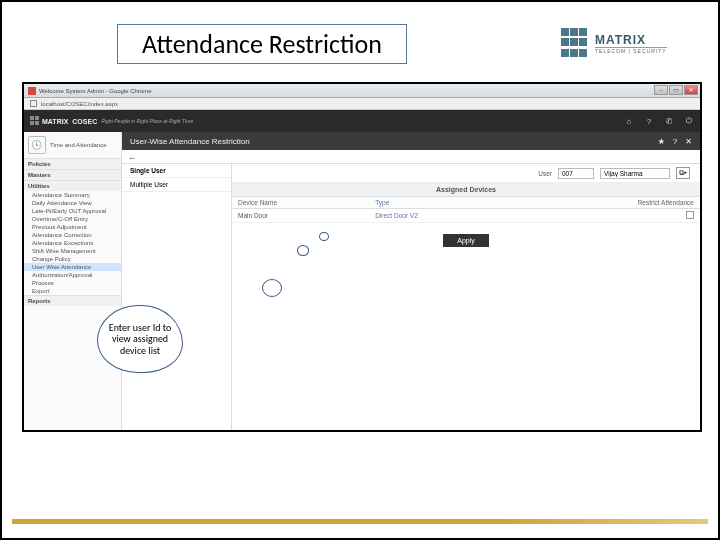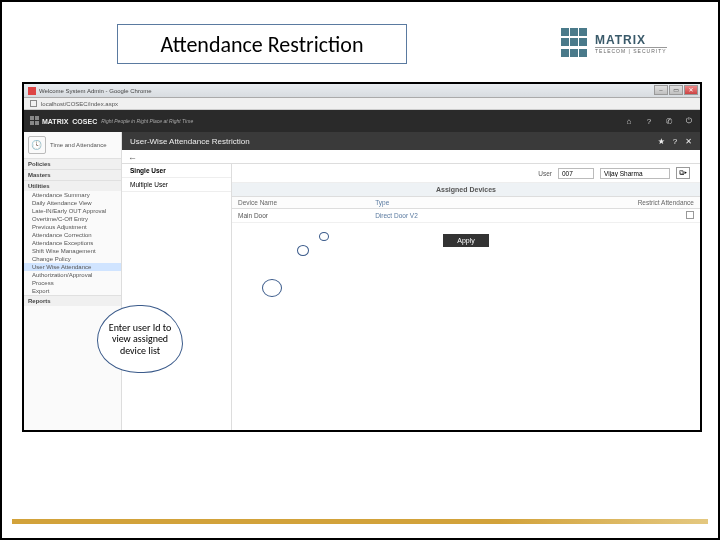--- a/index.html
+++ b/index.html
@@ -1,20 +1,20 @@
 <!DOCTYPE html>
 <html><head>
 <meta charset="utf-8">
 <style>
   * { box-sizing: border-box; margin: 0; padding: 0; }
   body { font-family: Arial, sans-serif; background: #fff; width: 720px; height: 540px; position: relative; overflow: hidden; }
 
   .slide { width: 720px; height: 540px; position: relative; border: 2px solid #000; }
 
-  .title-box { position: absolute; top: 22px; left: 115px; width: 290px; height: 40px; border: 1px solid #5a7aa0; background: #fff; display: flex; align-items: center; justify-content: center; font-size: 22px; font-family: 'Calibri', sans-serif; }
+  .title-box { position: absolute; top: 22px; left: 115px; width: 290px; height: 40px; border: 1px solid #5a7aa0; background: #fff; display: flex; align-items: center; justify-content: center; font-size: 26px; font-family: 'Calibri', sans-serif; }
 
   .logo-box { position: absolute; top: 22px; right: 22px; width: 135px; height: 38px; display: flex; align-items: center; }
   .logo-icon { width: 30px; height: 30px; display: flex; flex-wrap: wrap; gap: 1px; }
   .logo-sq { width: 8px; height: 8px; background: #4a7a8a; }
   .logo-text { margin-left: 4px; }
   .logo-main { font-size: 12px; font-weight: bold; color: #3a5a6a; letter-spacing: 1px; }
   .logo-sub { font-size: 5px; color: #666; border-top: 1px solid #999; letter-spacing: 1px; }
 
   .app-frame { position: absolute; top: 80px; left: 20px; width: 680px; height: 350px; border: 2px solid #000; background: #fff; overflow: hidden; }
 

